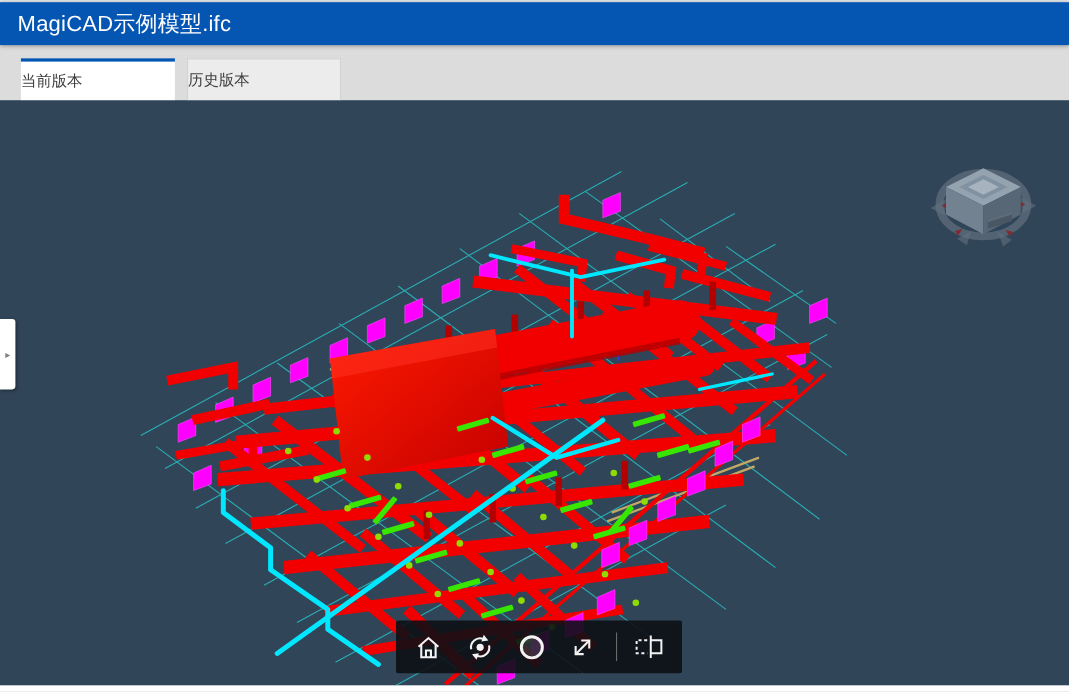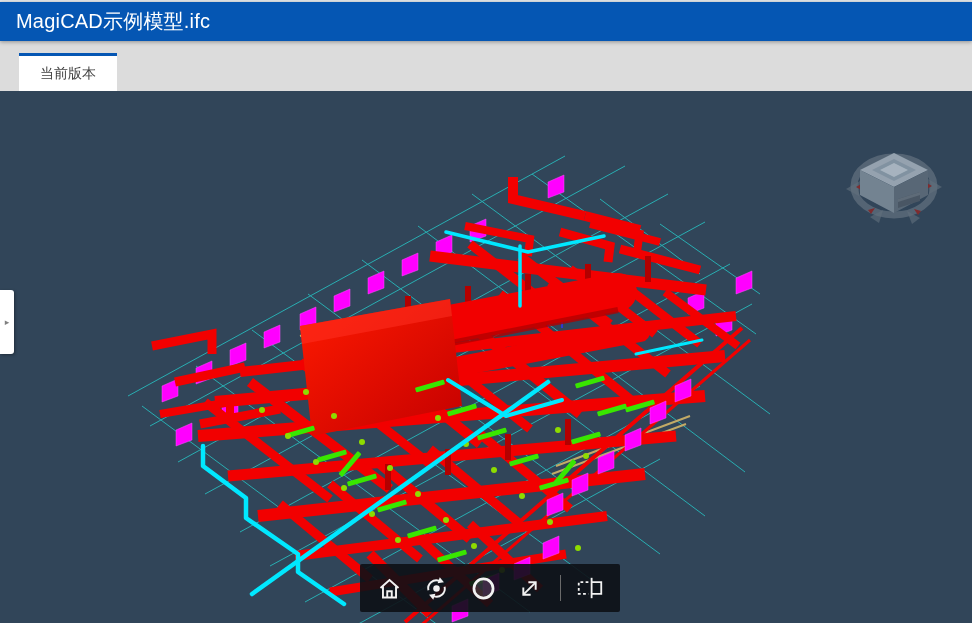--- a/index.html
+++ b/index.html
@@ -11,21 +11,21 @@
     --c-fixture-green:#39e600; --c-sprinkler-green:#8edc00; --c-line-khaki:#c2aa66;
     --c-line-blue:#2c3bd0; --c-toolbar-bg:rgba(13,16,21,0.9); --c-icon:#f2f2f2; --c-divider:#6a6a6a;
   }
   *{box-sizing:border-box}
   html,body{margin:0;padding:0}
   body{width:972px;height:629px;overflow:hidden;font-family:"Liberation Sans",sans-serif;background:#fff;position:relative}
   .top-strip{height:2px;background:var(--c-page-top)}
   .app-header{height:39px;background:var(--c-header-bg);display:flex;align-items:center;padding:0 16px;box-shadow:0 1px 4px rgba(0,0,0,.35);position:relative;z-index:3}
   .app-title{color:var(--c-header-text);font-size:20px;letter-spacing:.2px}
   .tabbar{height:50px;background:var(--c-tabbar-bg);display:flex;align-items:flex-end;padding-left:19px;gap:11px;position:relative;z-index:2}
-  .tab{width:98px;height:38px;display:flex;align-items:center;justify-content:center;font-size:14px;color:var(--c-tab-text);cursor:pointer}
+  .tab{width:140px;height:38px;display:flex;align-items:center;font-size:14px;color:var(--c-tab-text);cursor:pointer}
   .tab.active{background:var(--c-tab-active-bg);border-top:3px solid var(--c-header-bg)}
   .tab.inactive{background:var(--c-tab-inactive-bg);border:1px solid var(--c-tab-inactive-border);border-bottom:none}
   .viewport{position:relative;height:532px;background:var(--c-viewport-bg);overflow:hidden}
   .model-svg{position:absolute;left:0;top:0}
   .grid-line{stroke:var(--c-grid-cyan);stroke-width:1;opacity:.8;fill:none}
   .duct{stroke:var(--c-duct-red);fill:none}
   .duct-dark{stroke:var(--c-duct-dark);fill:none}
   .pipe-cyan{stroke:var(--c-pipe-cyan);fill:none;stroke-linecap:round;stroke-linejoin:round}
   .panel{fill:var(--c-panel-magenta)}
   .strip{fill:var(--c-fixture-green)}
@@ -49,20 +49,23 @@
 
 <div class="top-strip"></div>
 
 <header class="app-header">
   <div class="app-title">MagiCAD示例模型.ifc</div>
 </header>
 
 <nav class="tabbar">
   <div class="tab active">
     <span>当前版本</span>
+  </div>
+  <div class="tab inactive">
+    <span>历史版本</span>
   </div>
 </nav>
 
 <div class="viewport">
 
   <svg class="model-svg" width="972" height="532" viewBox="0 97 972 532">
     <defs>
       <linearGradient id="gradRed" x1="0" y1="0" x2="1" y2="1">
         <stop offset="0" stop-color="#ff1a00"></stop>
           <stop offset="1" stop-color="#c40000"></stop>

